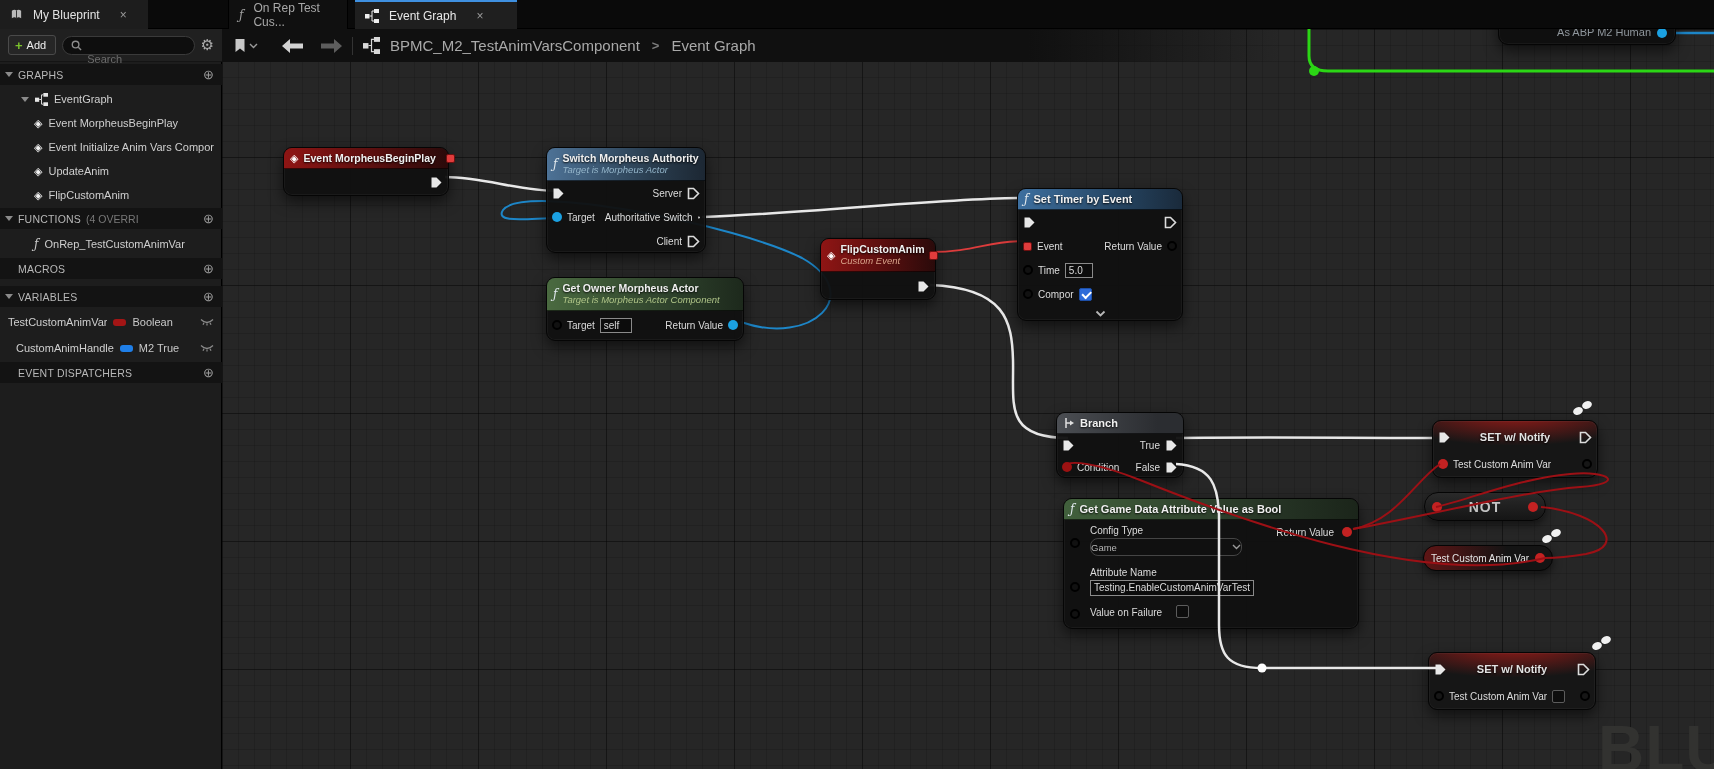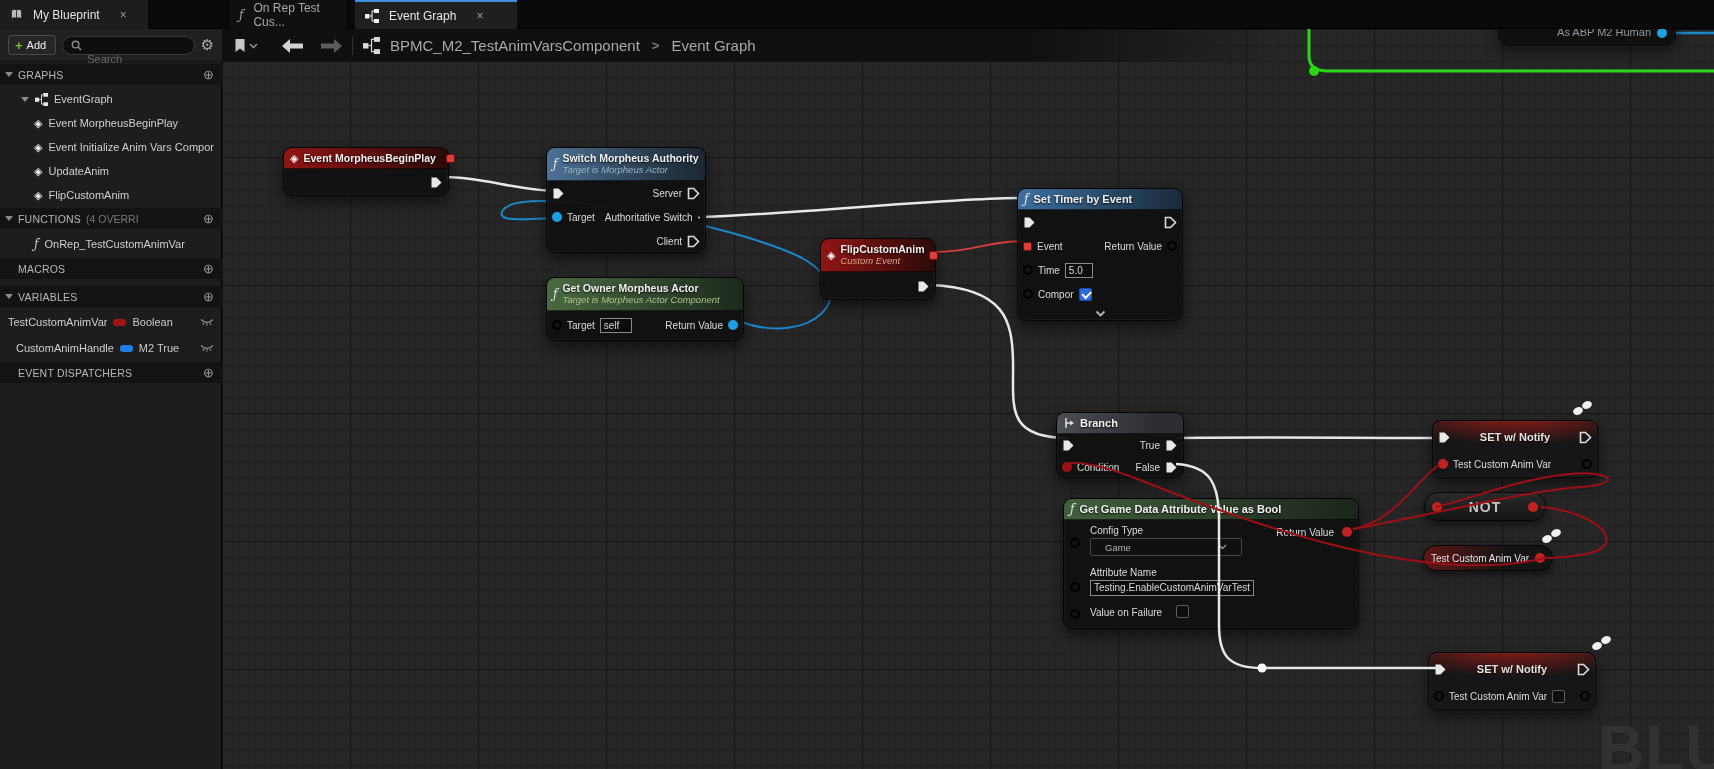--- a/index.html
+++ b/index.html
@@ -79,22 +79,22 @@
     background:#0c0c0c; border:1px solid #8a8a8a; color:#dadada;
     font-size:10px; height:15px; line-height:13px; padding:0 3px; white-space:nowrap;
   }
   .checkbox { width:13px; height:13px; border-radius:2px; background:#0d0d0d; border:1px solid #5c5c5c; flex:0 0 auto; }
   .checkbox.checked { background:#2d6bd9; border-color:#1d4fa8; position:relative; }
   .checkbox.checked::after {
     content:""; position:absolute; left:2.5px; top:2.5px; width:7px; height:3.5px;
     border-left:2px solid #fff; border-bottom:2px solid #fff; transform:rotate(-45deg);
   }
   .dropdown {
-    position:absolute; background:#101010; border:1px solid #454545; border-radius:2px;
-    color:#b5b5b5; font-size:9.5px; display:flex; align-items:center; padding:0 14px; gap:4px;
+    position:absolute; background:#101010; border:1px solid #454545; border-radius:8px;
+    color:#b5b5b5; font-size:9.5px; display:flex; align-items:center; padding:0 0; gap:4px;
   }
   .dropdown span { flex:1; }
 
   .set-node { background:radial-gradient(ellipse 130% 95% at 50% -15%, rgba(176,28,24,.85), rgba(22,22,22,0) 62%), #161616; }
   .set-title { flex:1; text-align:center; font-size:11px; font-weight:bold; color:#e2e2e2; text-shadow:0 1px 2px #000; }
   .pill {
     position:absolute; z-index:20; display:flex; align-items:center; gap:5px; padding:0 7px;
     background:linear-gradient(180deg,#2a2a2a,#151515); border:1px solid #050505; border-radius:14px;
     box-shadow:0 4px 9px rgba(0,0,0,.5);
   }

